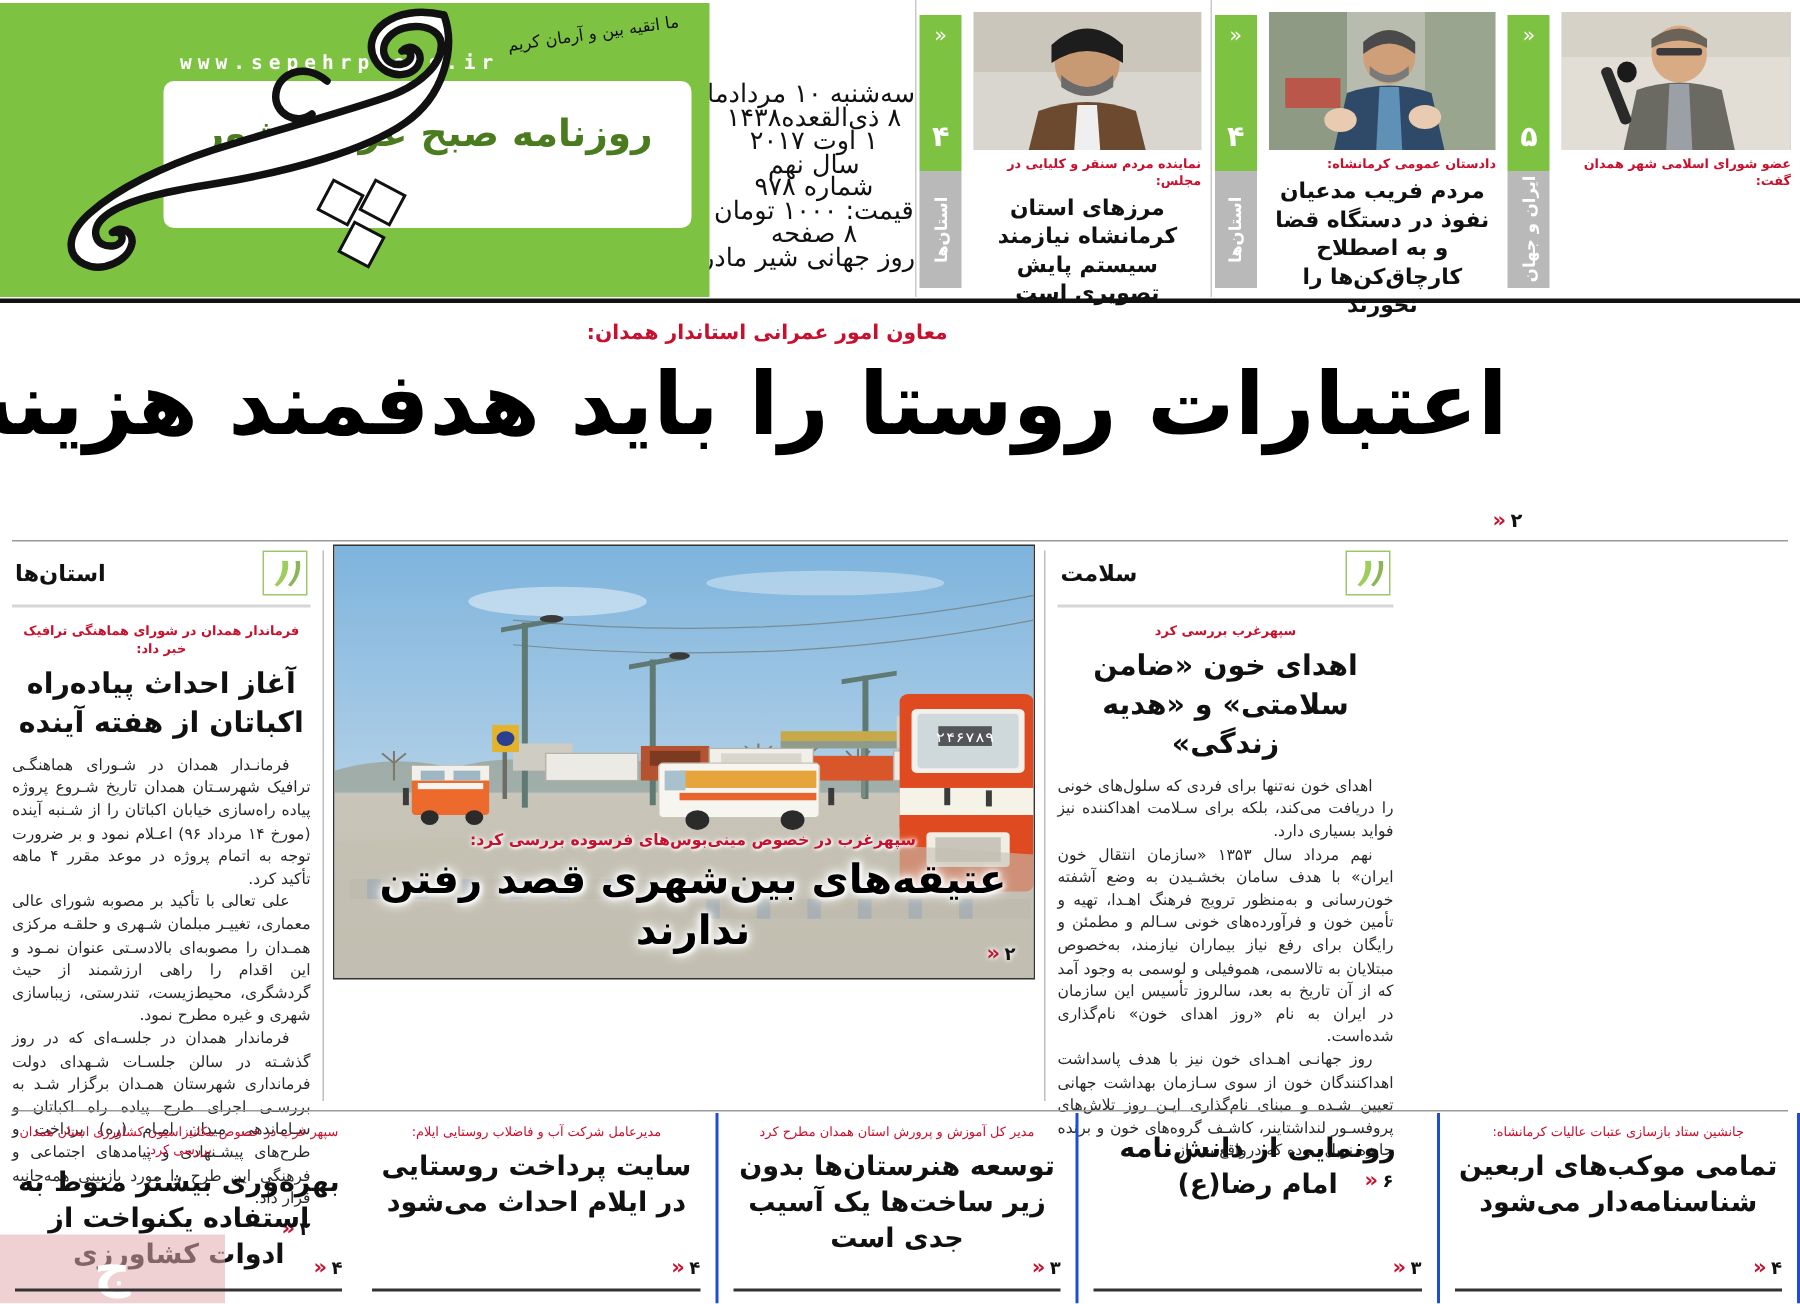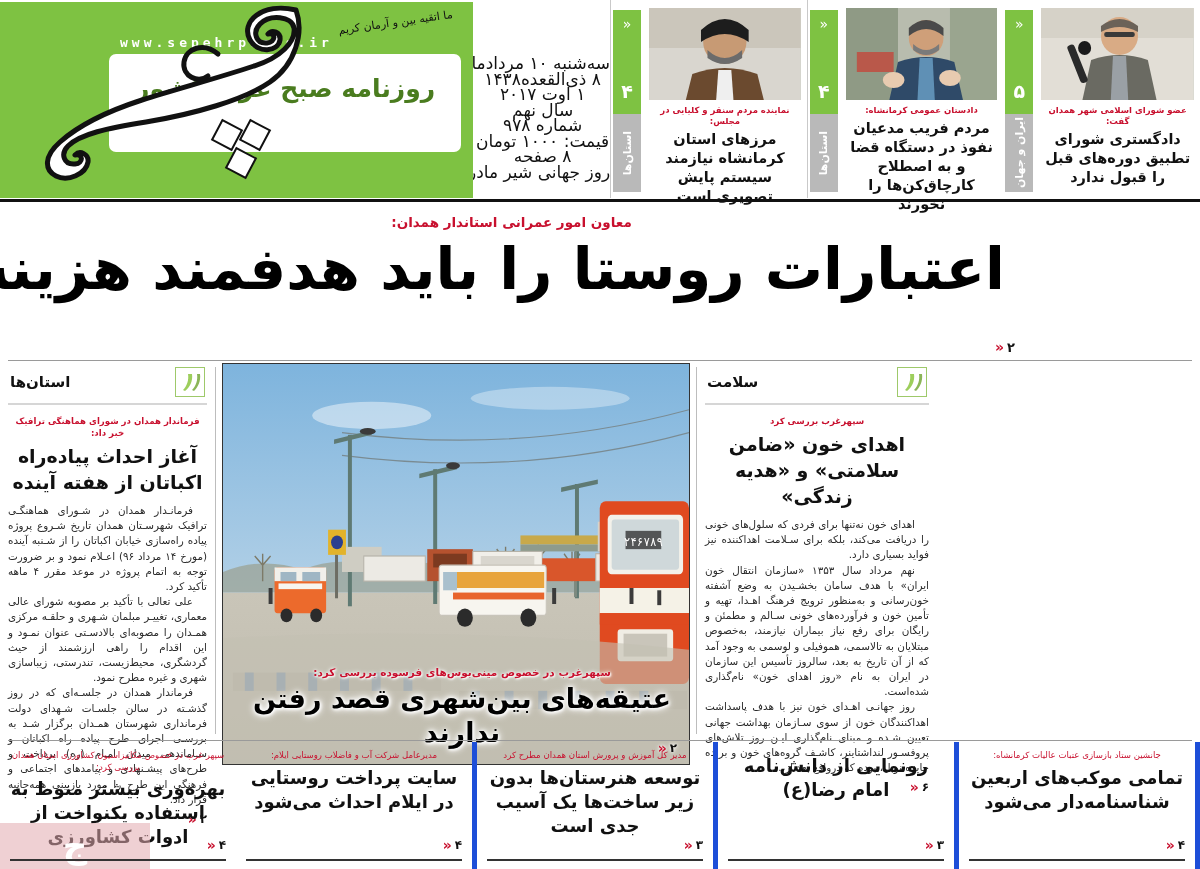--- a/index.html
+++ b/index.html
@@ -84,21 +84,21 @@
   .tab-gray span {
     writing-mode: vertical-rl; text-orientation: mixed;
     transform: rotate(180deg); white-space: nowrap; letter-spacing: .5px;
   }
   .teaser-body { flex: 1; padding: 4px 6px 0 4px; }
   .teaser-photo {
     width: 100%; height: 92px; position: relative; overflow: hidden;
     background: #cfd4cc;
   }
   .teaser-kicker {
-    color: #c8102e; font-size: 8.5px; text-align: center;
+    color: #c8102e; font-size: 8.5px; 
     margin-top: 5px; font-weight: bold; line-height: 11px;
   }
   .teaser-title {
     font-size: 14.5px; font-weight: bold; line-height: 19px;
     text-align: center; color: #111; margin-top: 3px;
   }
 
   .hr-black { position:absolute; top:199px; left:0; width:1200px; height:3px; background:#111; }
 
   
@@ -155,21 +155,21 @@
   .art-pg {
     display: flex; align-items: center; gap: 3px;
     font-size: 12px; font-weight: bold; color: #111; margin-top: 4px;
   }
 
   
   .col-center {
     width: 480px; padding: 0 6px; position: relative;
   }
   .photo-wrap {
-    position: relative; width: 100%; height: 402px; overflow: hidden;
+    position: relative; width: 100%; height: 290px; overflow: hidden;
     border: 1px solid #333;
   }
   .photo-cap {
     position: absolute; left: 12px; right: 0; bottom: 14px;
     text-align: center; padding: 0 10px;
   }
   .photo-kicker {
     color: #c8102e; font-size: 10.5px; font-weight: bold;
     text-shadow: 0 0 3px #fff, 0 0 5px #fff, 1px 1px 2px #fff;
     margin-bottom: 4px;
@@ -190,21 +190,21 @@
 
   
   .bottom-row {
     position: absolute; top: 742px; left: 0; width: 1200px; height: 127px;
     display: flex; flex-direction: row-reverse;
   }
   .bcell {
     flex: 1; position: relative; padding: 8px 10px 0;
     display: flex; flex-direction: column;
   }
-  .bcell + .bcell { border-right: 5px solid #1d4ed8; }
+  .bcell + .bcell { border-right: 2px solid #1d4ed8; }
   .b-kicker {
     color: #c8102e; font-size: 8.6px; font-weight: normal;
     text-align: center; line-height: 11.5px;
   }
   .b-title {
     font-size: 18px; font-weight: bold; line-height: 24px;
     text-align: center; color: #111; margin-top: 4px;
   }
   .b-pg {
     position: absolute; right: 10px; bottom: 16px;
@@ -337,21 +337,20 @@
             <ellipse cx="72" cy="28" rx="17" ry="19" fill="#d9ab85"></ellipse>
             <path d="M55 18 Q72 4 89 18 L89 24 Q72 14 55 24 Z" fill="#6b6258"></path>
             <rect x="58" y="24" width="28" height="5" rx="2" fill="#3a3a3a"></rect>
             <path d="M38 92 L46 52 Q72 42 98 52 L106 92 Z" fill="#6a6a62"></path>
             <path d="M64 92 L66 48 L78 48 L80 92 Z" fill="#9aa0a5"></path>
             <rect x="30" y="36" width="7" height="40" rx="3" fill="#2a2a2a" transform="rotate(-20 33 56)"></rect>
             <ellipse cx="40" cy="40" rx="6" ry="7" fill="#1a1a1a"></ellipse>
           </svg>
         </div>
         <div class="teaser-kicker">عضو شورای اسلامی شهر همدان گفت:</div>
-        <div class="teaser-title">دادگستری شورای تطبیق دوره‌های قبل را قبول ندارد</div>
       </div>
     </div>
   </div>
 
   <div class="hr-black"></div>
 
   <div class="lede">
     <div class="lede-kicker">معاون امور عمرانی استاندار همدان:</div>
     <div class="lede-title">اعتبارات روستا را باید هدفمند هزینه کرد</div>
     <div class="lede-pg">

